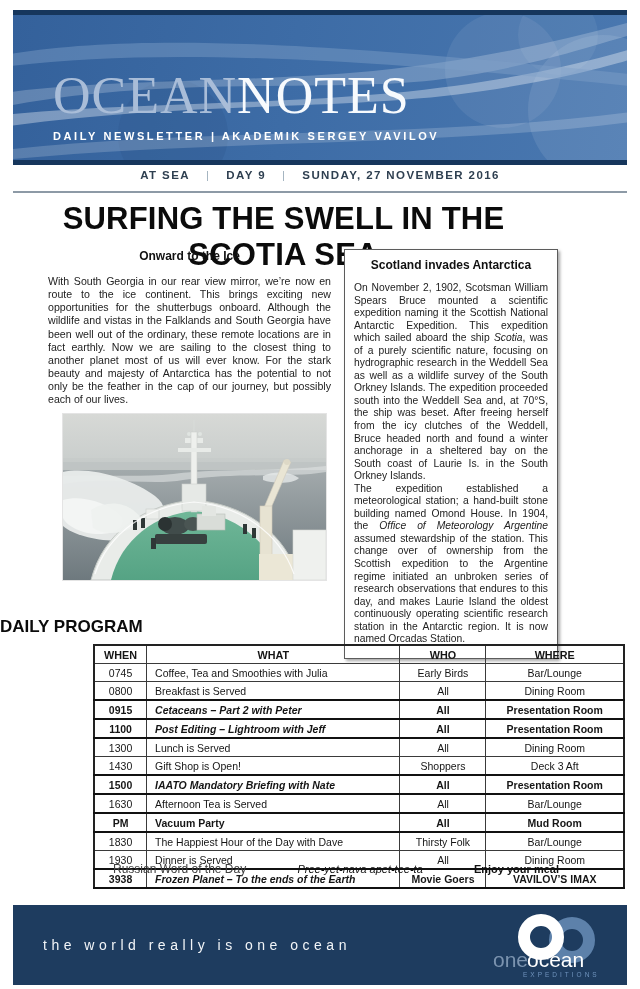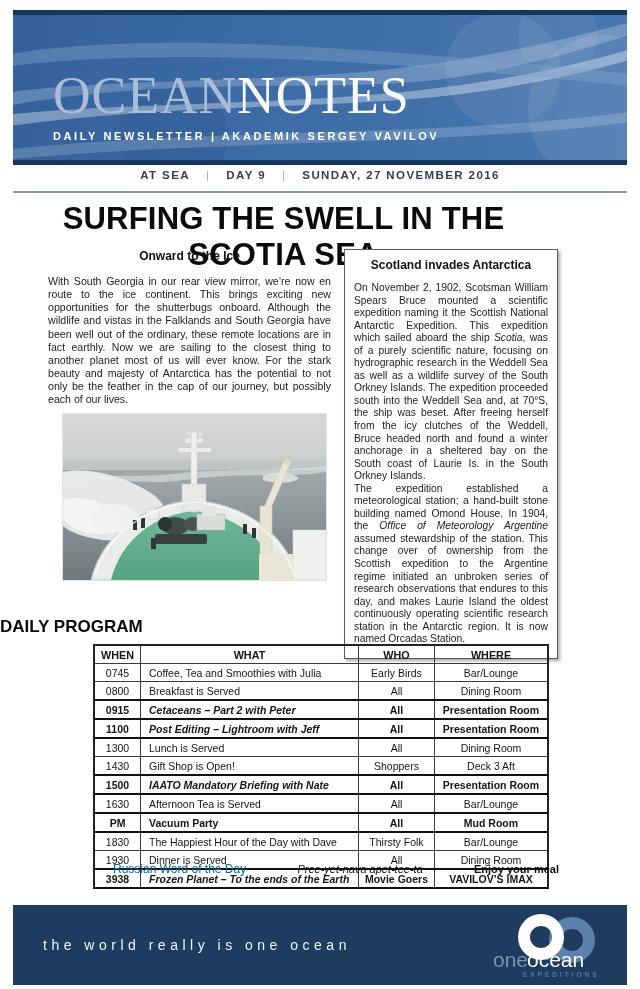--- a/index.html
+++ b/index.html
@@ -49,21 +49,21 @@
     padding:8px 9px 12px 9px;background:#fff;box-sizing:border-box;
   }
   .infobox .col-head{margin-bottom:10px;}
   .infobox p{margin:0;font-size:10.3px;line-height:1.22;text-align:justify;color:#222;}
   
   .program-title{
     position:absolute;left:0;top:617px;width:640px;text-align:left;margin:0;
     font-size:17px;font-weight:bold;color:#0b0b0b;
   }
   .program-table{
-    position:absolute;left:93px;top:644px;width:456px;border-collapse:collapse;
+    position:absolute;left:93px;top:644px;width:532px;border-collapse:collapse;
     font-size:10.5px;color:#151515;
   }
   .program-table th,.program-table td{
     border:1px solid #3a3a3a;padding:2px 6px;height:13px;text-align:center;
     white-space:nowrap;
   }
   .program-table{border:2px solid #222;}
   .program-table th{font-weight:bold;font-size:10.8px;}
   .program-table td.what{text-align:left;padding-left:8px;}
   .program-table col.c-when{width:40px;}
@@ -71,21 +71,21 @@
   .program-table col.c-who{width:70px;}
   .program-table col.c-where{width:122px;}
   tr.emph td{font-weight:bold;border-top:2px solid #111;border-bottom:2px solid #111;}
   tr.emph.ital td.what{font-style:italic;}
   
   .word-row{
     position:absolute;left:13px;top:862px;width:614px;display:flex;
     align-items:baseline;justify-content:space-between;
     padding:0 68px 0 100px;box-sizing:border-box;
   }
-  .word-label{font-size:12px;color:#0369a1;}
+  .word-label{font-size:12px;color:#404040;}
   .word-phonetic{font-size:11px;font-weight:normal;font-style:italic;color:#111;}
   .word-meaning{font-size:11px;font-weight:bold;color:#111;}
   
   .footer{
     position:absolute;left:13px;top:905px;width:614px;height:80px;
     background:#1e3c5f;display:flex;align-items:center;box-sizing:border-box;
   }
   .tagline{color:#f2f5f8;font-size:14px;letter-spacing:4.5px;padding-left:30px;}
   .logo{margin-left:auto;margin-right:6px;position:relative;width:132px;height:72px;}
 </style>

